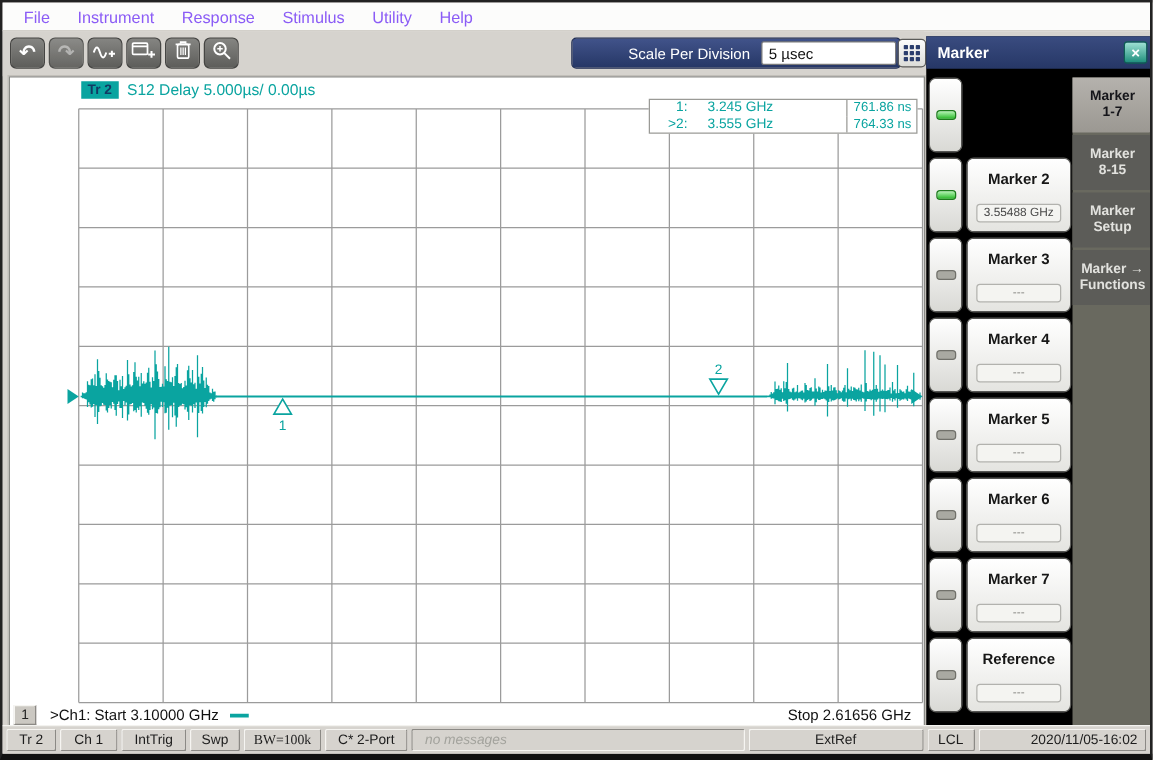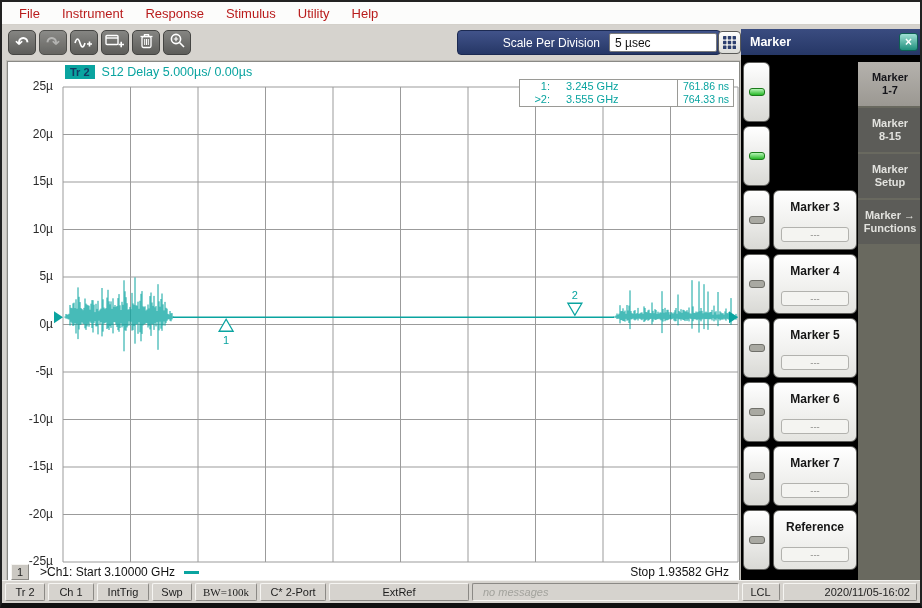--- a/index.html
+++ b/index.html
@@ -8,21 +8,21 @@
     position:relative; width:922px; height:608px;
     background:#d6d3ce;
     border:2px solid #222; border-bottom:5px solid #111;
     font-family:"Liberation Sans", sans-serif;
     overflow:hidden;
   }
   
   .menubar { position:absolute; left:0; top:0; width:100%; height:23px;
     background:#fcfcfb; border-bottom:1px solid #d3d0ca;
     display:flex; align-items:center; padding-left:6px; }
-  .menu-item { font-size:13px; color:#b91c1c; padding:3px 11px; cursor:default; }
+  .menu-item { font-size:13px; color:#8b5cf6; padding:3px 11px; cursor:default; }
   
   .toolbar { position:absolute; left:0; top:23px; width:737px; height:36px;
     background:#d6d3ce; }
   .tbtn { position:absolute; top:5px; width:28px; height:25px;
     background:linear-gradient(#858582,#5d5d5a);
     border:1px solid #454543; border-radius:5px;
     color:#fff; display:flex; align-items:center; justify-content:center; }
   .tbtn .uglyph { font-family:"DejaVu Sans",sans-serif; font-size:16px; font-weight:bold; line-height:1; }
   .tbtn.disabled { opacity:.92; }
   .tbtn.disabled .uglyph, .tbtn.disabled svg { opacity:.45; }
@@ -166,33 +166,20 @@
         </g>
       </svg>
     </div>
   </div>
 
   <div class="graph">
     <div class="trace-head">
       <span class="tr-badge">Tr 2</span>
       <span class="tr-info">S12 Delay 5.000µs/ 0.00µs</span>
     </div>
-    <div class="ylabels">
-        <div class="ytick" style="top: -7px;">25µ</div>
-        <div class="ytick" style="top: 40.5px;">20µ</div>
-        <div class="ytick" style="top: 88px;">15µ</div>
-        <div class="ytick" style="top: 135.5px;">10µ</div>
-        <div class="ytick" style="top: 183px;">5µ</div>
-        <div class="ytick" style="top: 230.5px;">0µ</div>
-        <div class="ytick" style="top: 278px;">-5µ</div>
-        <div class="ytick" style="top: 325.5px;">-10µ</div>
-        <div class="ytick" style="top: 373px;">-15µ</div>
-        <div class="ytick" style="top: 420.5px;">-20µ</div>
-        <div class="ytick" style="top: 468px;">-25µ</div>
-      </div>
     <svg class="plot" id="plot" width="675" height="477">
         <path d="M0.0 1V476M67.5 1V476M135.0 1V476M202.5 1V476M270.0 1V476M337.5 1V476M405.0 1V476M472.5 1V476M540.0 1V476M607.5 1V476M675.0 1V476M0 1.0H675M0 48.5H675M0 96.0H675M0 143.5H675M0 191.0H675M0 238.5H675M0 286.0H675M0 333.5H675M0 381.0H675M0 428.5H675M0 476.0H675" stroke="#9b9b9b" stroke-width="1" fill="none"></path>
         <line x1="110" y1="231.261" x2="551" y2="231.261" stroke="#0aa4a0" stroke-width="1.6"></line>
         <path d="M2 230.5L2 231.7M3 228.0L3 232.6M4 228.6L4 232.5M5 228.6L5 233.2M6 227.8L6 233.5M7 219.0L7 239.5M8 221.8L8 235.8M9 222.2L9 237.5M10 217.4L10 240.0M11 216.7L11 239.3M12 222.1L12 237.1M13 213.3L13 247.5M14 222.7L14 237.9M15 201.4L15 253.1M16 210.8L16 243.5M17 216.1L17 238.9M18 222.1L18 238.5M19 223.0L19 236.3M20 224.2L20 237.8M21 221.9L21 238.0M22 212.5L22 242.3M23 217.6L23 243.9M24 218.7L24 240.4M25 219.3L25 237.9M26 219.7L26 240.7M27 223.7L27 235.6M28 217.7L28 236.9M29 214.1L29 242.0M30 214.2L30 246.5M31 218.7L31 237.1M32 226.1L32 235.2M33 217.8L33 240.4M34 222.9L34 240.3M35 214.8L35 248.4M36 225.2L36 234.7M37 223.7L37 238.2M38 222.6L38 236.0M39 202.0L39 250.4M40 213.3L40 245.6M41 221.6L41 237.5M42 223.1L42 237.1M43 222.1L43 236.3M44 211.6L44 243.0M45 203.8L45 241.9M46 215.3L46 244.0M47 218.3L47 240.1M48 215.4L48 241.9M49 222.9L49 238.9M50 212.3L50 247.4M51 220.8L51 236.0M52 219.0L52 236.3M53 220.9L53 238.6M54 220.0L54 241.0M55 212.1L55 244.1M56 208.1L56 245.8M57 219.3L57 242.0M58 224.0L58 237.4M59 215.8L59 241.4M60 218.8L60 239.9M61 194.3L61 265.3M62 205.3L62 244.3M63 211.2L63 244.8M64 217.2L64 241.4M65 223.6L65 239.8M66 223.3L66 235.3M67 220.9L67 239.5M68 223.2L68 235.7M69 206.9L69 244.6M70 217.4L70 244.1M71 218.8L71 240.1M72 191.4L72 257.7M73 219.3L73 238.5M74 219.7L74 238.0M75 215.7L75 247.8M76 222.8L76 236.2M77 214.8L77 246.3M78 207.8L78 255.3M79 205.1L79 247.9M80 220.3L80 239.5M81 221.2L81 238.3M82 220.3L82 238.1M83 224.5L83 236.9M84 223.5L84 237.3M85 218.5L85 241.5M86 222.4L86 239.7M87 210.1L87 243.4M88 206.5L88 249.9M89 216.5L89 238.2M90 219.9L90 238.6M91 209.9L91 243.9M92 221.3L92 237.3M93 220.1L93 240.4M94 225.0L94 236.0M95 198.2L95 263.8M96 215.3L96 244.4M97 220.7L97 235.7M98 213.0L98 242.7M99 207.5L99 244.8M100 218.3L100 239.5M101 224.4L101 235.5M102 215.9L102 239.7M103 221.8L103 236.9M104 222.7L104 234.8M105 227.9L105 233.5M106 228.5L106 233.0M107 225.0L107 234.7M108 227.3L108 235.3M109 227.1L109 233.4M110 230.4L110 232.0M551 230.6L551 231.5M552 230.4L552 231.7M553 229.5L553 231.8M554 227.5L554 233.0M555 228.8L555 232.5M556 227.7L556 232.8M557 219.2L557 237.4M558 225.2L558 234.0M559 225.0L559 234.2M560 222.3L560 235.0M561 225.8L561 235.1M562 224.6L562 235.6M563 227.8L563 232.9M564 219.0L564 234.7M565 224.5L565 234.2M566 219.6L566 237.0M567 204.4L567 243.1M568 225.1L568 233.4M569 227.2L569 233.2M570 227.8L570 232.5M571 224.8L571 233.7M572 224.1L572 234.4M573 227.8L573 233.6M574 227.1L574 232.8M575 221.9L575 234.5M576 227.9L576 232.6M577 227.3L577 232.8M578 226.6L578 233.5M579 226.4L579 234.2M580 227.9L580 232.9M581 220.4L581 236.0M582 222.0L582 235.2M583 226.0L583 234.0M584 226.4L584 233.3M585 224.4L585 234.7M586 223.7L586 234.1M587 227.1L587 233.0M588 227.2L588 232.8M589 216.5L589 238.5M590 224.8L590 235.7M591 227.2L591 232.9M592 223.2L592 233.9M593 224.0L593 233.9M594 227.9L594 233.1M595 225.7L595 233.2M596 227.5L596 232.7M597 226.4L597 233.4M598 226.6L598 234.3M599 205.2L599 247.1M600 223.0L600 235.6M601 226.7L601 232.9M602 221.9L602 235.2M603 226.3L603 234.1M604 223.9L604 234.3M605 223.8L605 233.9M606 226.2L606 233.3M607 228.6L607 232.8M608 226.1L608 233.5M609 226.7L609 233.1M610 227.7L610 232.5M611 226.4L611 234.5M612 224.2L612 235.3M613 222.0L613 235.1M614 227.8L614 232.7M615 208.5L615 239.4M616 225.0L616 233.4M617 226.2L617 233.0M618 223.2L618 234.6M619 226.8L619 233.0M620 223.8L620 234.0M621 224.1L621 234.1M622 225.3L622 235.1M623 225.5L623 233.4M624 224.2L624 235.0M625 226.3L625 233.5M626 221.5L626 235.4M627 227.4L627 232.5M628 227.7L628 232.9M629 194.2L629 242.7M630 220.4L630 235.2M631 226.8L631 233.2M632 227.1L632 233.2M633 225.5L633 233.4M634 226.5L634 234.2M635 225.7L635 233.3M636 195.4L636 246.6M637 225.2L637 233.7M638 222.0L638 235.3M639 224.9L639 233.5M640 227.3L640 232.8M641 198.2L641 243.1M642 226.5L642 233.0M643 225.6L643 233.2M644 226.5L644 233.0M645 205.5L645 243.8M646 226.7L646 233.2M647 226.1L647 233.3M648 226.0L648 232.9M649 223.9L649 234.4M650 228.7L650 232.3M651 219.6L651 235.3M652 226.3L652 233.2M653 225.2L653 234.4M654 228.6L654 232.6M655 206.0L655 240.2M656 228.4L656 233.1M657 225.3L657 234.5M658 226.4L658 233.7M659 227.4L659 233.4M660 227.2L660 233.6M661 228.6L661 232.7M662 225.4L662 233.5M663 222.5L663 234.7M664 227.1L664 232.7M665 227.4L665 233.2M666 226.0L666 233.8M667 229.7L667 232.5M668 212.1L668 238.9M669 229.8L669 232.0M670 228.5L670 232.4M671 229.6L671 231.7M672 230.2L672 231.7M673 227.9L673 233.8M674 230.5L674 231.6" stroke="#0aa4a0" stroke-width="1" fill="none"></path>
         <polygon points="-9,225.261 -9,237.261 0,231.261" fill="#0aa4a0"></polygon>
         <polygon points="666,225.261 666,237.261 675,231.261" fill="#0aa4a0"></polygon>
         <polygon points="156.125,245.261 170.125,245.261 163.125,233.261" fill="#fff" stroke="#0aa4a0" stroke-width="1.3"></polygon>
         <text x="163.125" y="258.26099999999997" text-anchor="middle" font-size="11" font-family="Liberation Sans, sans-serif" fill="#0aa4a0">1</text>
         <polygon points="504.875,217.261 518.875,217.261 511.875,229.261" fill="#fff" stroke="#0aa4a0" stroke-width="1.3"></polygon>
         <text x="511.875" y="213.261" text-anchor="middle" font-size="11" font-family="Liberation Sans, sans-serif" fill="#0aa4a0">2</text>
@@ -206,21 +193,21 @@
         <div class="ro-row">
           <span class="ro-label">&gt;2:</span>
           <span class="ro-freq">3.555 GHz</span>
           <span class="ro-val">764.33 ns</span>
         </div>
       </div>
     <div class="ch-badge">1</div>
     <div class="startrow">
       <span>&gt;Ch1: Start  3.10000 GHz</span><span class="dash"></span>
     </div>
-    <div class="stoprow">Stop  1.93582 GHz</div>
+    <div class="stoprow">Stop  2.61656 GHz</div>
   </div>
 
   <div class="panel">
     <div class="panel-head">
       <span class="panel-title">Marker</span>
       <div class="close-btn">×</div>
     </div>
     <div class="tabcol" id="tabcol">
         <div class="tab active">
           <div>Marker</div>
@@ -241,20 +228,24 @@
       </div>
     <div class="rows" id="mrows">
         <div class="mrow">
           <div class="led-btn">
             <div class="led on"></div>
           </div>
         </div>
         <div class="mrow">
           <div class="led-btn">
             <div class="led on"></div>
+          </div>
+          <div class="mk-btn">
+            <div class="mk-label">Marker 2</div>
+            <div class="mk-val">3.55488 GHz</div>
           </div>
         </div>
         <div class="mrow">
           <div class="led-btn">
             <div class="led off"></div>
           </div>
           <div class="mk-btn">
             <div class="mk-label">Marker 3</div>
             <div class="mk-val empty">---</div>
           </div>
@@ -307,19 +298,19 @@
       </div>
   </div>
 
   <div class="statusbar" id="statusbar">
       <div class="seg" style="min-width: 40px;">Tr 2</div>
       <div class="seg" style="min-width: 46px;">Ch 1</div>
       <div class="seg" style="min-width: 52px;">IntTrig</div>
       <div class="seg" style="min-width: 40px;">Swp</div>
       <div class="seg" style="min-width: 62px; font-family: Liberation Serif, serif;">BW=100k</div>
       <div class="seg" style="min-width: 66px;">C* 2-Port</div>
+      <div class="seg msg">no messages</div>
       <div class="seg" style="min-width: 140px;">ExtRef</div>
-      <div class="seg msg">no messages</div>
       <div class="seg" style="min-width: 38px;">LCL</div>
       <div class="seg" style="min-width: 92px; padding-left: 41px;">2020/11/05-16:02</div>
     </div>
 
 </div>
 
 </body></html>

